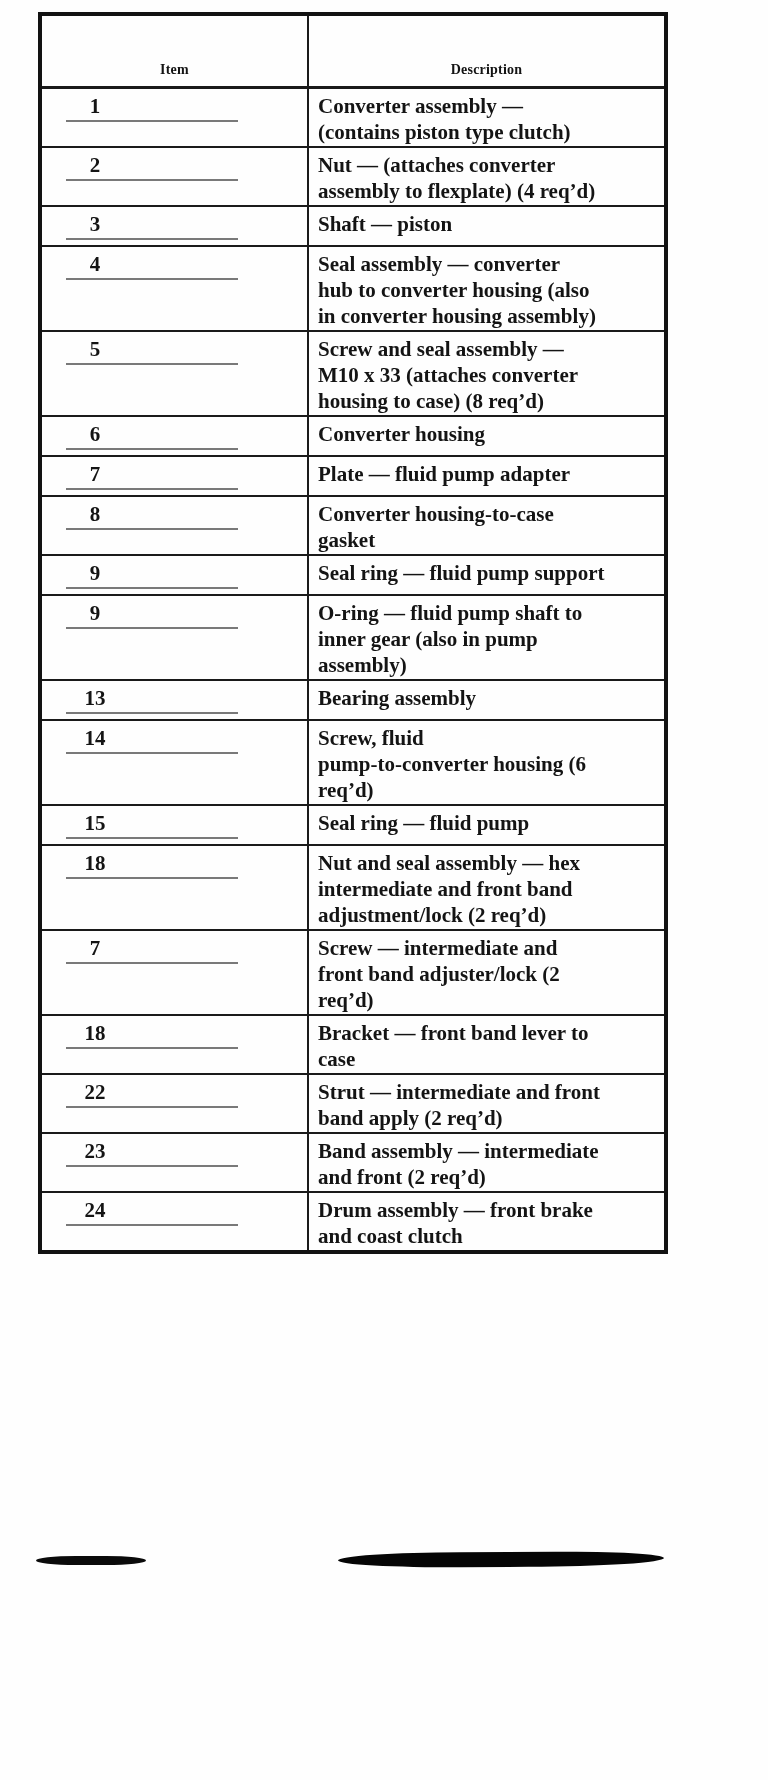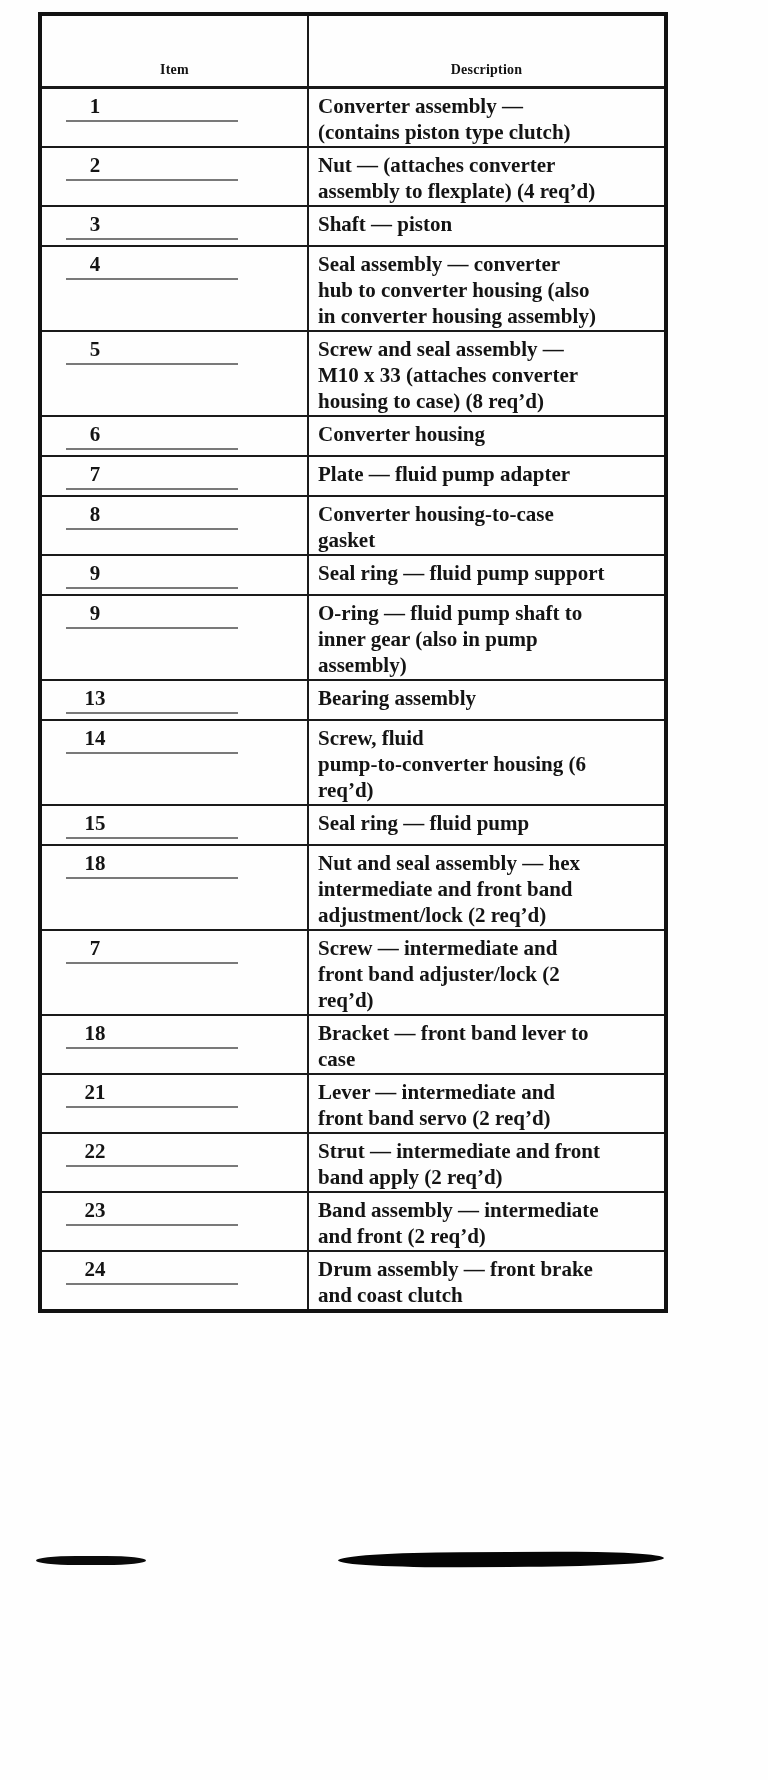--- a/index.html
+++ b/index.html
@@ -244,28 +244,20 @@
   <tr>
     <td class="item-cell">
       <span class="num-box">18</span>
       <div class="num-line"></div>
     </td>
     <td class="desc-cell">Bracket — front band lever to
 case</td>
   </tr>
 
 
-  <tr>
-    <td class="item-cell">
-      <span class="num-box">21</span>
-      <div class="num-line"></div>
-    </td>
-    <td class="desc-cell">Lever — intermediate and
-front band servo (2 req’d)</td>
-  </tr>
 
   <tr>
     <td class="item-cell">
       <span class="num-box">22</span>
       <div class="num-line"></div>
     </td>
     <td class="desc-cell">Strut — intermediate and front
 band apply (2 req’d)</td>
   </tr>
 

